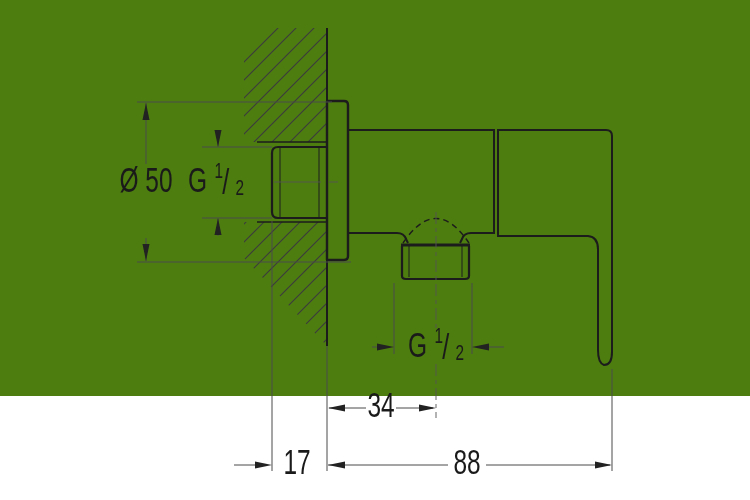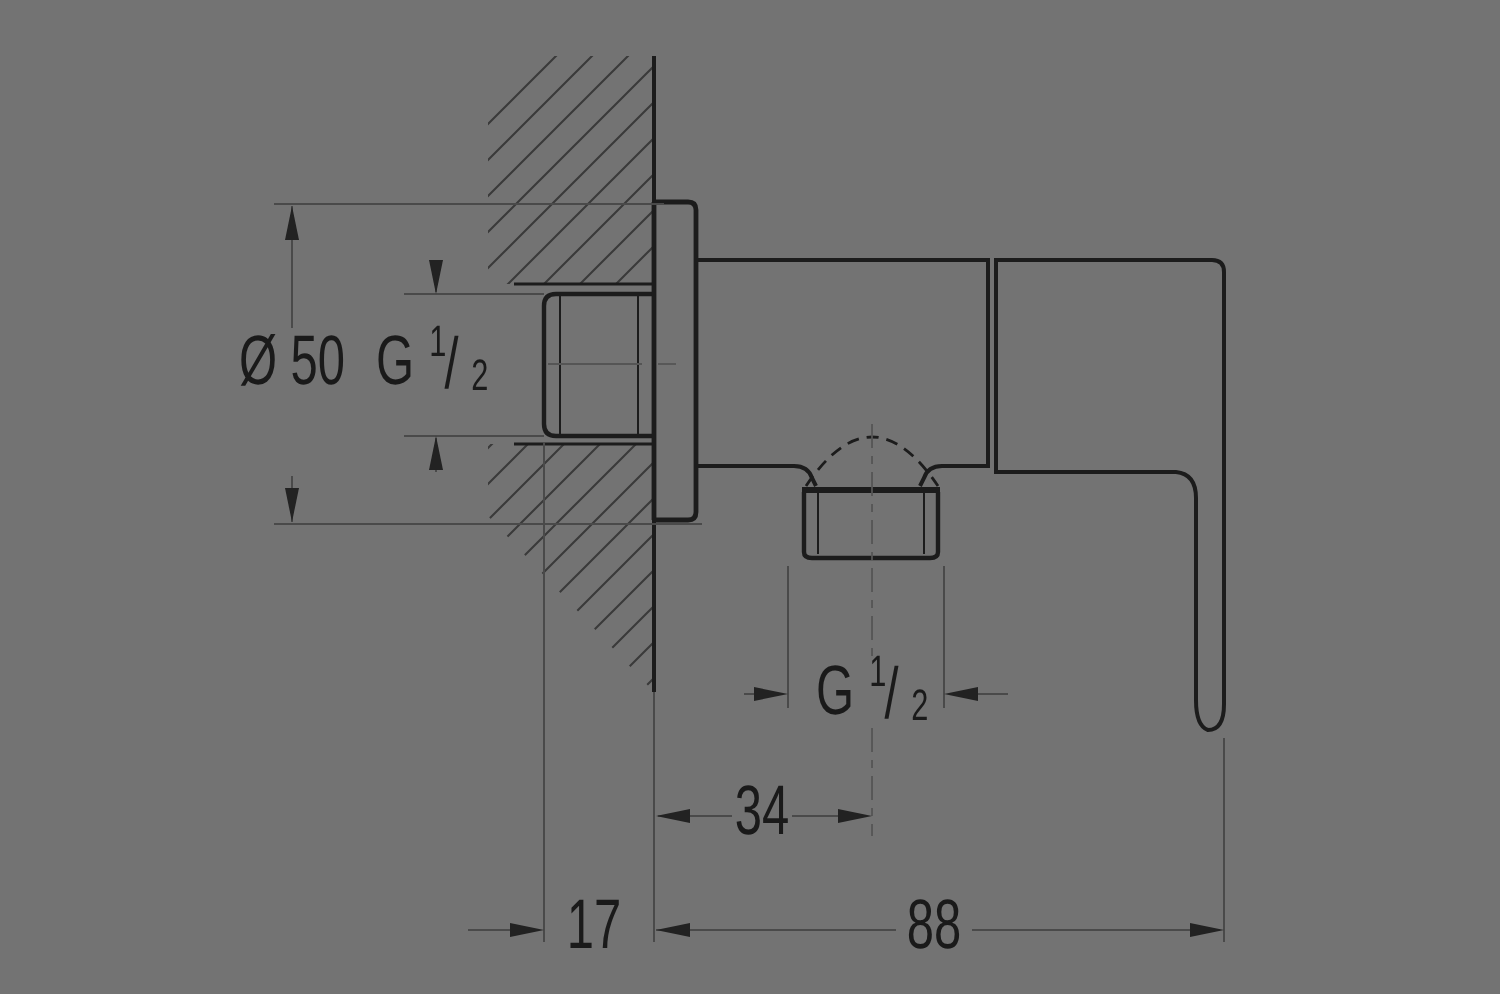--- a/index.html
+++ b/index.html
@@ -1,16 +1,16 @@
 <!DOCTYPE html>
 <html><head>
 <meta charset="utf-8">
 <style>
   html,body{margin:0;padding:0;background:#ffffff;width:750px;height:500px;overflow:hidden;}
-  #stage{position:relative;width:750px;height:497px;background:#737373;}
+  #stage{position:relative;width:750px;height:396px;background:#4d7c0f;}
   svg{position:absolute;left:0;top:0;}
   text{font-family:"Liberation Sans", sans-serif;fill:#1a1a1a;}
   .obj{stroke:#1c1c1c;fill:none;}
   .dim{stroke:#4a4a4a;stroke-width:1;fill:none;}
   .arrow{fill:#222;stroke:none;}
 </style>
 </head>
 <body>
 
 <div id="stage">

